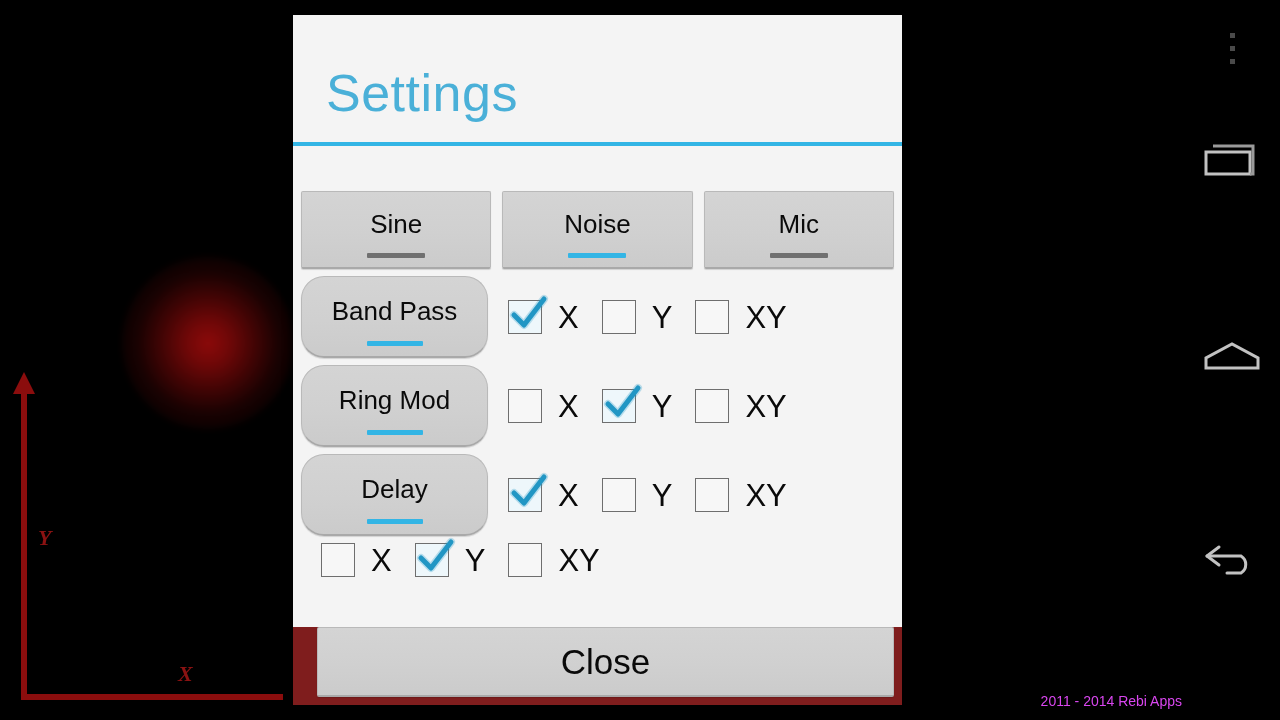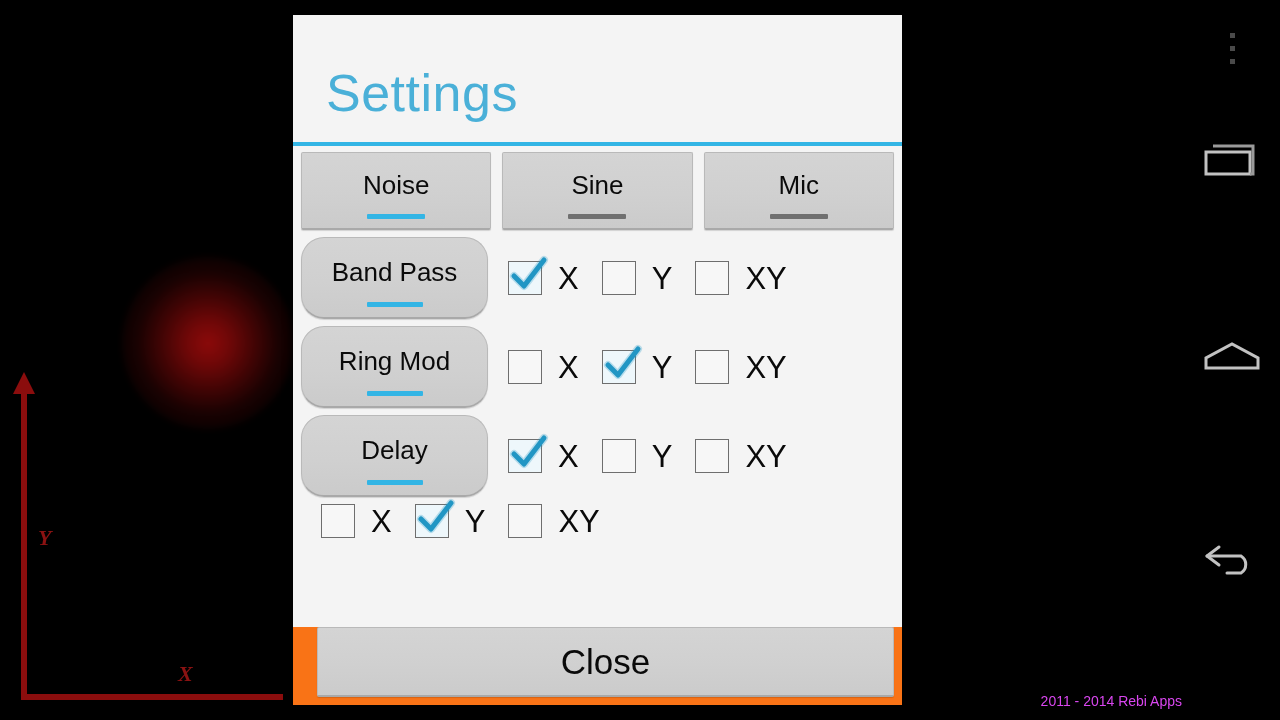--- a/index.html
+++ b/index.html
@@ -127,20 +127,21 @@
     position: absolute;
     left: 293px;
     top: 15px;
     width: 609px;
     height: 690px;
     background: #f4f4f4;
     box-shadow: 0 0 8px rgba(0,0,0,0.9);
     display: flex;
     flex-direction: column;
     overflow: hidden;
+    gap: 39px;
   }
 
   #dialog-header {
     height: 131px;
     flex: 0 0 131px;
     background: #f4f4f4;
     border-bottom: 4px solid #33b5e5;
     position: relative;
   }
 
@@ -246,21 +247,21 @@
     top: -10px;
     width: 46px;
     height: 46px;
     pointer-events: none;
   }
 
   
   #dialog-footer {
     flex: 0 0 78px;
     padding: 0 8px 8px 24px;
-    background: #f97316;
+    background: #7f1d1d;
   }
   #close-button {
     height: 100%;
     width: 100%;
     font-size: 35px;
   }
   #close-button .label { top: 0; }
 </style>
 </head>
 <body>
@@ -314,27 +315,27 @@
 
     <div id="dialog-header">
       <div id="dialog-title">Settings</div>
     </div>
 
     <div id="dialog-body">
 
       <div id="source-row">
 
         <div class="hbtn source-btn">
+          <span class="label">Sine</span>
+          <span class="underline off"></span>
+        </div>
+
+        <div class="hbtn source-btn">
           <span class="label">Noise</span>
           <span class="underline on"></span>
-        </div>
-
-        <div class="hbtn source-btn">
-          <span class="label">Sine</span>
-          <span class="underline off"></span>
         </div>
 
         <div class="hbtn source-btn">
           <span class="label">Mic</span>
           <span class="underline off"></span>
         </div>
       </div>
 
       <div class="effect-row">
         <div class="hbtn effect-btn">

